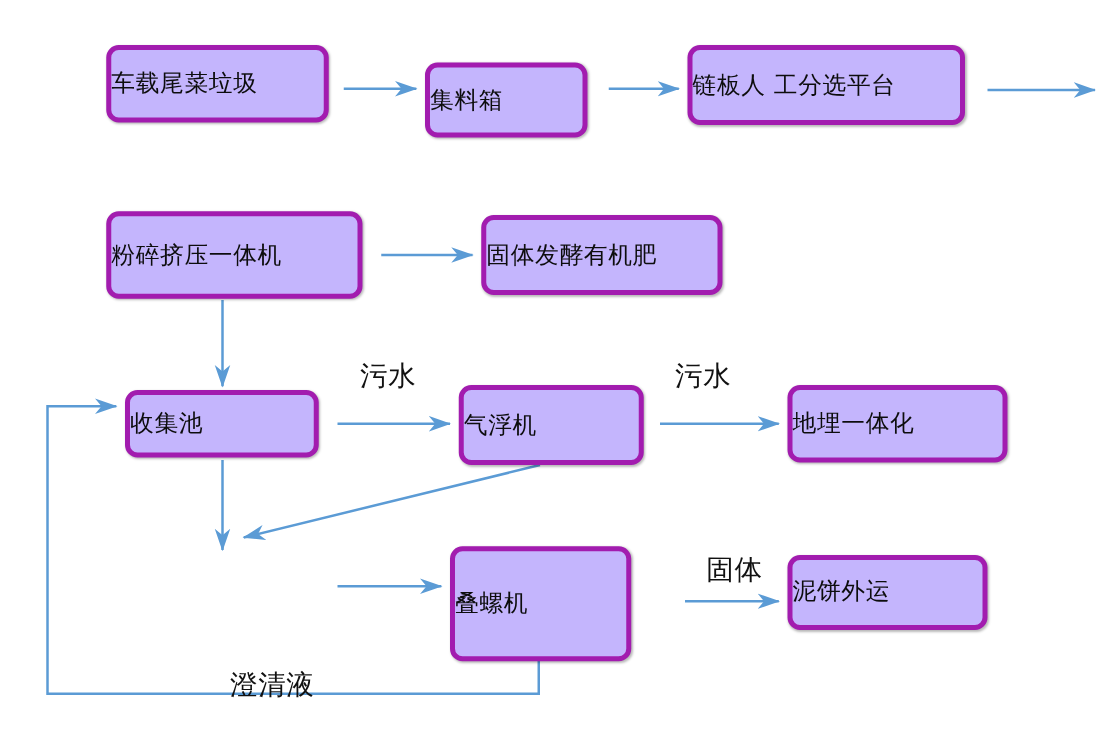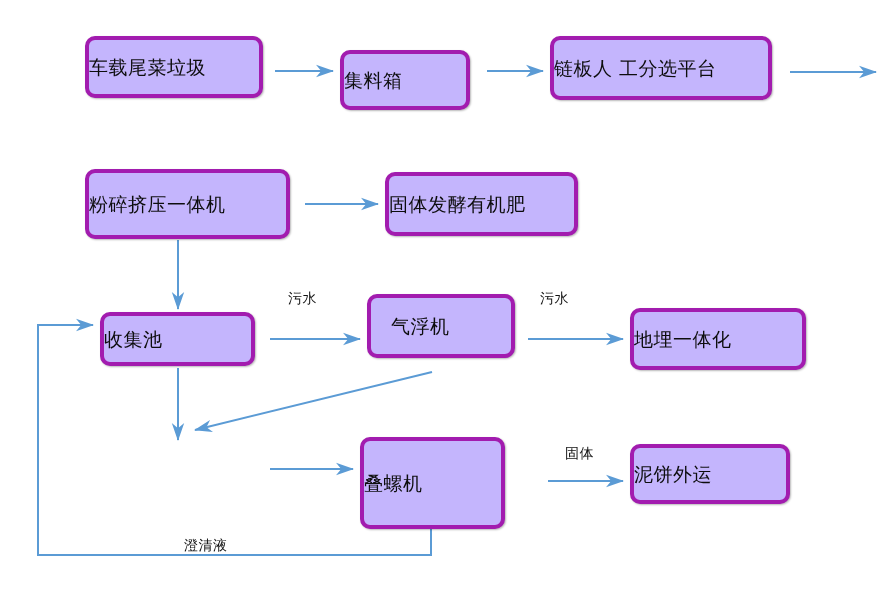--- a/index.html
+++ b/index.html
@@ -41,21 +41,21 @@
     font-size: 19px;
     line-height: 1.2;
     text-align: center;
     letter-spacing: 0.5px;
     white-space: nowrap;
     box-shadow: 1px 1px 2px rgba(0,0,0,0.28);
   }
   .edge-label {
     position: absolute;
     color: #111111;
-    font-size: 14px;
+    font-size: 22px;
     line-height: 1;
     white-space: nowrap;
     letter-spacing: 0.5px;
   }
 </style>
 </head>
 <body>
 
 <div id="canvas">
 
@@ -132,34 +132,34 @@
   </div>
 
   <div class="node" style="left:385px; top:172px; width:193px; height:64px;">
     <span>固体发酵有机肥</span>
   </div>
 
   <div class="node" style="left:100px; top:312px; width:155px; height:54px;">
     <span>收集池</span>
   </div>
 
-  <div class="node" style="left:367px; top:294px; width:148px; height:64px;padding-left:20px;">
+  <div class="node" style="left:367px; top:308px; width:148px; height:64px;">
     <span>气浮机</span>
   </div>
 
   <div class="node" style="left:630px; top:308px; width:176px; height:62px;">
     <span>地埋一体化</span>
   </div>
 
 
   <div class="node" style="left:360px; top:437px; width:145px; height:92px;">
     <span>叠螺机</span>
   </div>
 
-  <div class="node" style="left:630px; top:444px; width:160px; height:60px;">
+  <div class="node" style="left:630px; top:444px; width:160px; height:60px;font-family:Liberation Mono, monospace;">
     <span>泥饼外运</span>
   </div>
 
   <div class="edge-label" style="left:288px; top:291px;">污水</div>
 
   <div class="edge-label" style="left:540px; top:291px;">污水</div>
 
   <div class="edge-label" style="left:565px; top:446px;">固体</div>
 
   <div class="edge-label" style="left:184px; top:538px;">澄清液</div>

